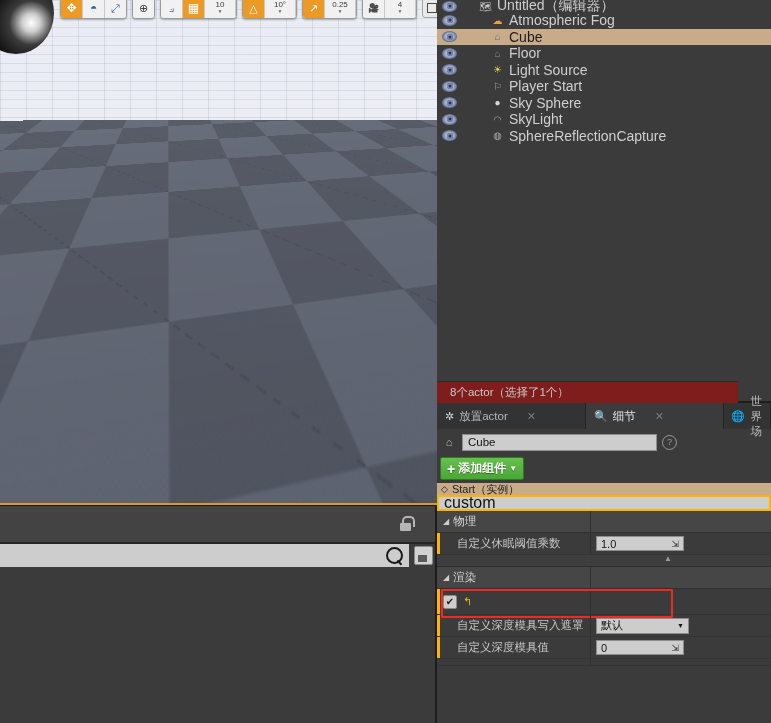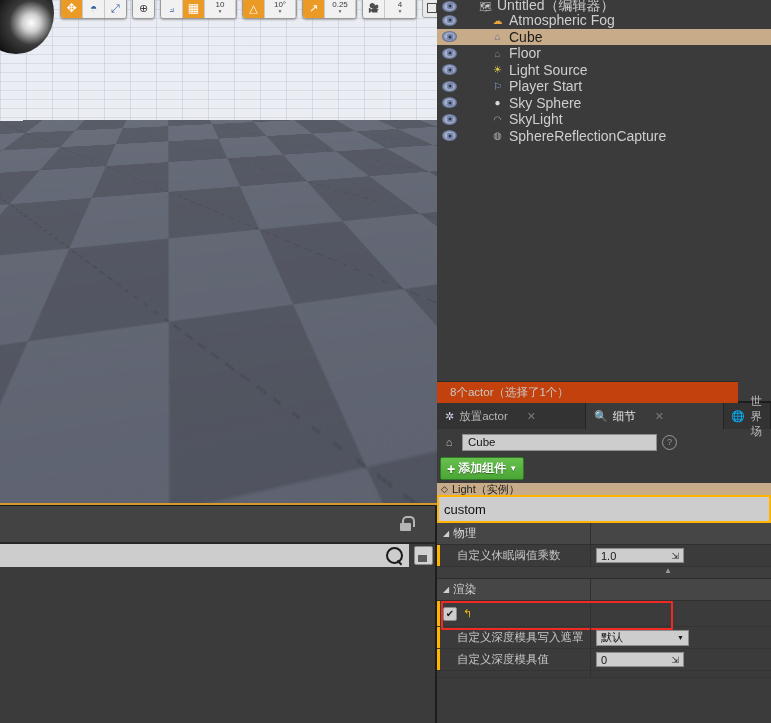--- a/index.html
+++ b/index.html
@@ -114,21 +114,21 @@
   .ol-row.sel .ol-name{color:#1c1c1c;}
   .eye{width:15px;height:11px;border-radius:50%;
        background:radial-gradient(ellipse at 50% 50%,#cfd8ea 0%,#9aa6c4 45%,#5d6b8c 70%,#3d4760 100%);
        position:relative;flex:0 0 auto;margin-right:2px;}
   .eye::after{content:"";position:absolute;left:5px;top:2.5px;width:6px;height:6px;border-radius:50%;
        background:#2a3550;box-shadow:inset 0 0 0 1.5px #7f8db0;}
   .ol-ic{width:17px;text-align:center;font-size:10px;flex:0 0 auto;}
   .ol-name{margin-left:3px;font-size:14px;color:#cfcfcf;white-space:nowrap;}
   .ol-indent{width:30px;flex:0 0 auto;}
   .ol-indent2{width:18px;flex:0 0 auto;}
-  .ol-status{position:absolute;left:437px;top:381px;width:301px;height:22px;background:#c2410c;
+  .ol-status{position:absolute;left:437px;top:381px;width:301px;height:22px;background:#7f1d1d;
              border-top:1px solid #2b2b2b;display:flex;align-items:center;padding-left:13px;
              box-sizing:border-box;font-size:11.5px;color:#c9c9c9;}
 
   
   .details{position:absolute;left:437px;top:403px;width:334px;height:320px;background:#3b3b3b;}
   .tabbar{display:flex;height:26px;background:#2c2c2c;align-items:stretch;}
   .tab{display:flex;align-items:center;padding:0 8px;gap:5px;background:#333;position:relative;
        border-right:1px solid #242424;font-size:11.5px;color:#b8b8b8;}
   .tab.active{background:#3b3b3b;color:#e3e3e3;}
   .tab .x{color:#7b7b7b;font-size:11px;margin-left:14px;}
@@ -143,22 +143,22 @@
           border:1px solid #2f7a22;border-radius:2px;display:inline-flex;align-items:center;
           padding:0 6px;gap:3px;color:#fff;font-size:12px;font-weight:bold;
           text-shadow:0 1px 1px rgba(0,0,0,.4);}
   .addbtn .plus{font-size:14px;}
   .addbtn .car{font-size:8px;}
   .comp-search{height:15px;background:#c4c4c4;color:#6d6d6d;font-size:11px;
                display:flex;align-items:center;padding-left:5px;box-sizing:border-box;margin:0 0 0 2px;}
   .comp-row{height:12px;background:#c8ab88;display:flex;align-items:center;padding-left:4px;
             gap:4px;color:#1e1e1e;font-size:11px;overflow:hidden;}
   
-  .prop-search{height:28px;background:#cdcdcd;border:2px solid #ffb400;box-sizing:border-box;
-               display:flex;align-items:center;padding-left:5px;color:#111;font-size:13px;}
+  .prop-search{height:16px;background:#cdcdcd;border:2px solid #ffb400;box-sizing:border-box;
+               display:flex;align-items:center;padding-left:5px;color:#111;font-size:16px;}
   .ylbar{position:absolute;left:0;width:3px;background:#ffb400;}
 
   .cat{height:21px;background:#464646;border-bottom:1px solid #303030;display:flex;align-items:center;
        padding-left:6px;font-size:11.5px;color:#d6d6d6;position:relative;}
   .cat::before{content:"";position:absolute;left:307px;top:0;bottom:0;width:0;}
   .cat .tri{font-size:8px;margin-right:4px;color:#cfcfcf;}
   .catline{position:absolute;left:153px;top:0;bottom:0;width:1px;background:#303030;}
   .prow{height:21px;display:flex;align-items:center;position:relative;border-bottom:1px solid #343434;}
   .plabel{width:153px;padding-left:20px;box-sizing:border-box;font-size:11.5px;color:#c5c5c5;}
   .pval{flex:1;display:flex;align-items:center;padding-left:6px;gap:6px;}
@@ -370,21 +370,21 @@
       <div class="addbtn">
         <span class="plus">+</span>
         <span>添加组件</span>
         <span class="car">▼</span>
       </div>
     </div>
 
 
     <div class="comp-row">
       <span style="font-size:9px;">◇</span>
-      <span>Light（实例）</span>
+      <span>Start（实例）</span>
     </div>
 
     <div class="prop-search">
       <span>custom</span>
     </div>
 
     <div style="position:relative;">
       <div class="ylbar" style="top:0;height:86px;"></div>
 
       <div class="cat">

